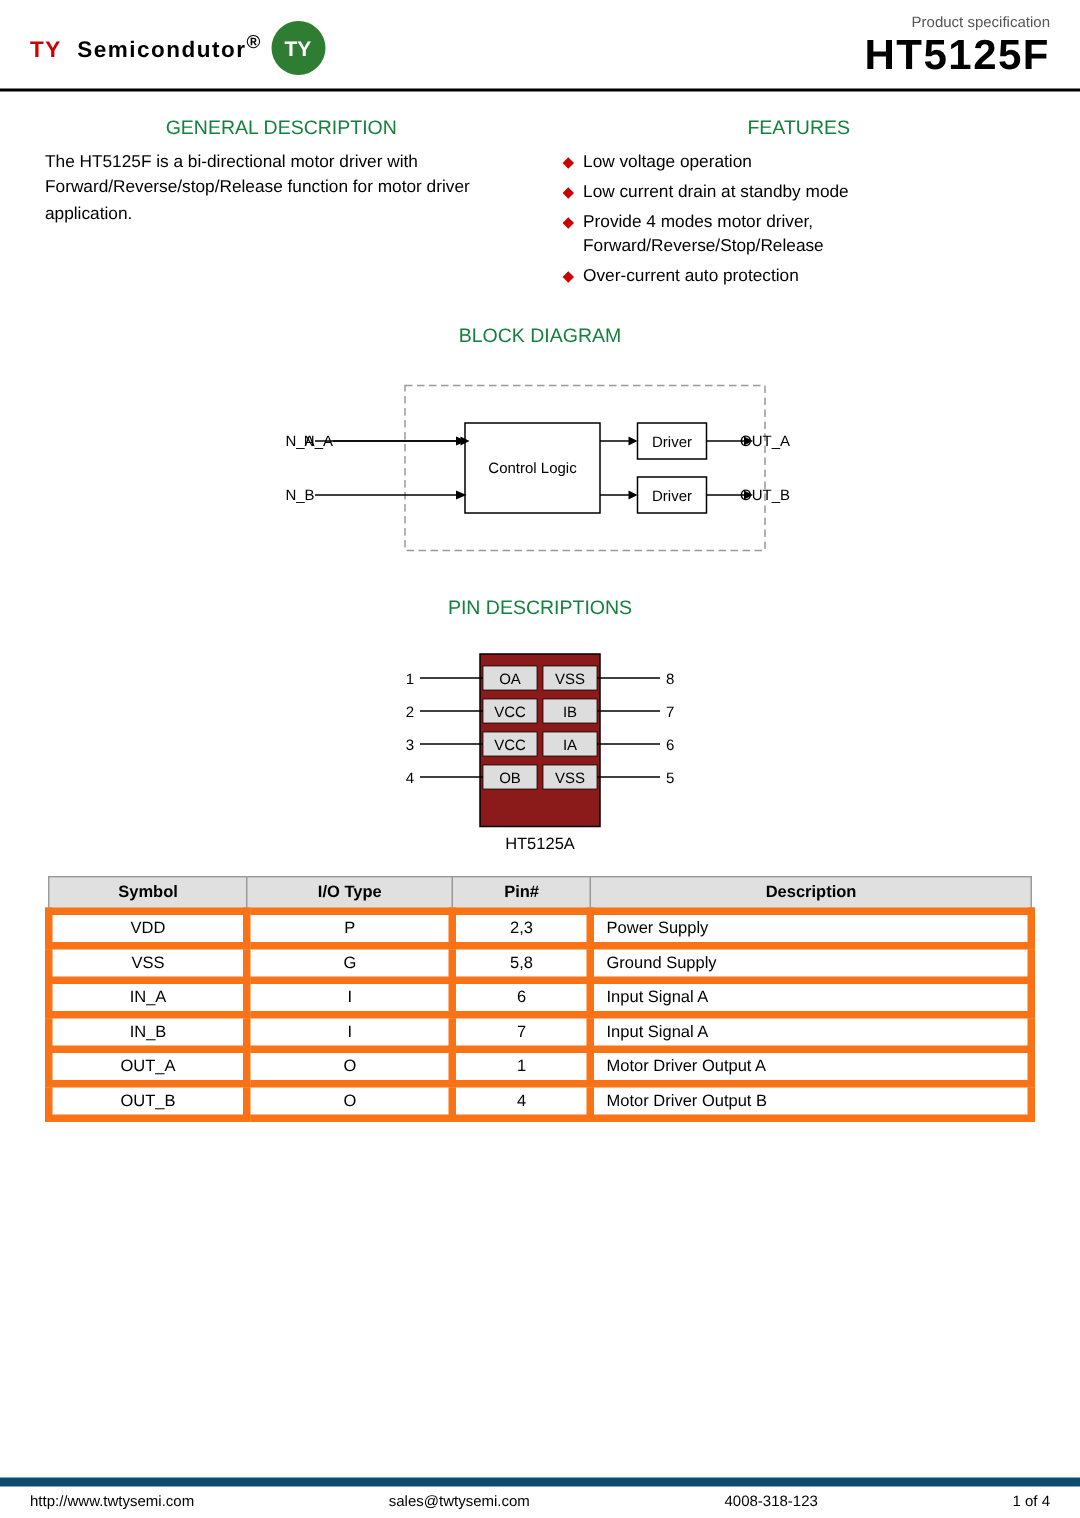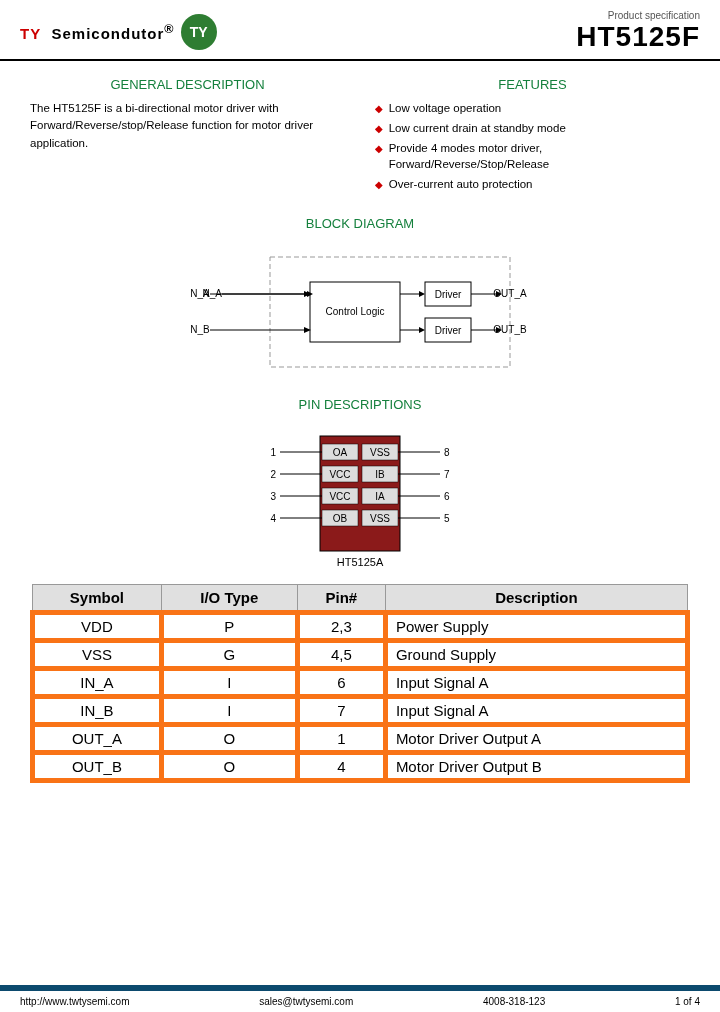--- a/index.html
+++ b/index.html
@@ -123,21 +123,21 @@
     .pin-diagram-container {
       display: flex;
       justify-content: center;
       margin: 14px 0 6px 0;
     }
 
     
     .pin-table {
       width: 100%;
       border-collapse: collapse;
-      font-size: 15px;
+      font-size: 11px;
       margin-top: 8px;
       padding-left: 32px;
     }
     .pin-table th {
       background: #e0e0e0;
       border: 1px solid #999;
       padding: 4px 8px;
       text-align: center;
       font-weight: bold;
     }
@@ -322,21 +322,21 @@
       <tbody>
         <tr>
           <td>VDD</td>
           <td>P</td>
           <td>2,3</td>
           <td class="desc">Power Supply</td>
         </tr>
         <tr>
           <td>VSS</td>
           <td>G</td>
-          <td>4,5</td>
+          <td>5,8</td>
           <td class="desc">Ground Supply</td>
         </tr>
         <tr>
           <td>IN_A</td>
           <td>I</td>
           <td>6</td>
           <td class="desc">Input Signal A</td>
         </tr>
         <tr>
           <td>IN_B</td>

